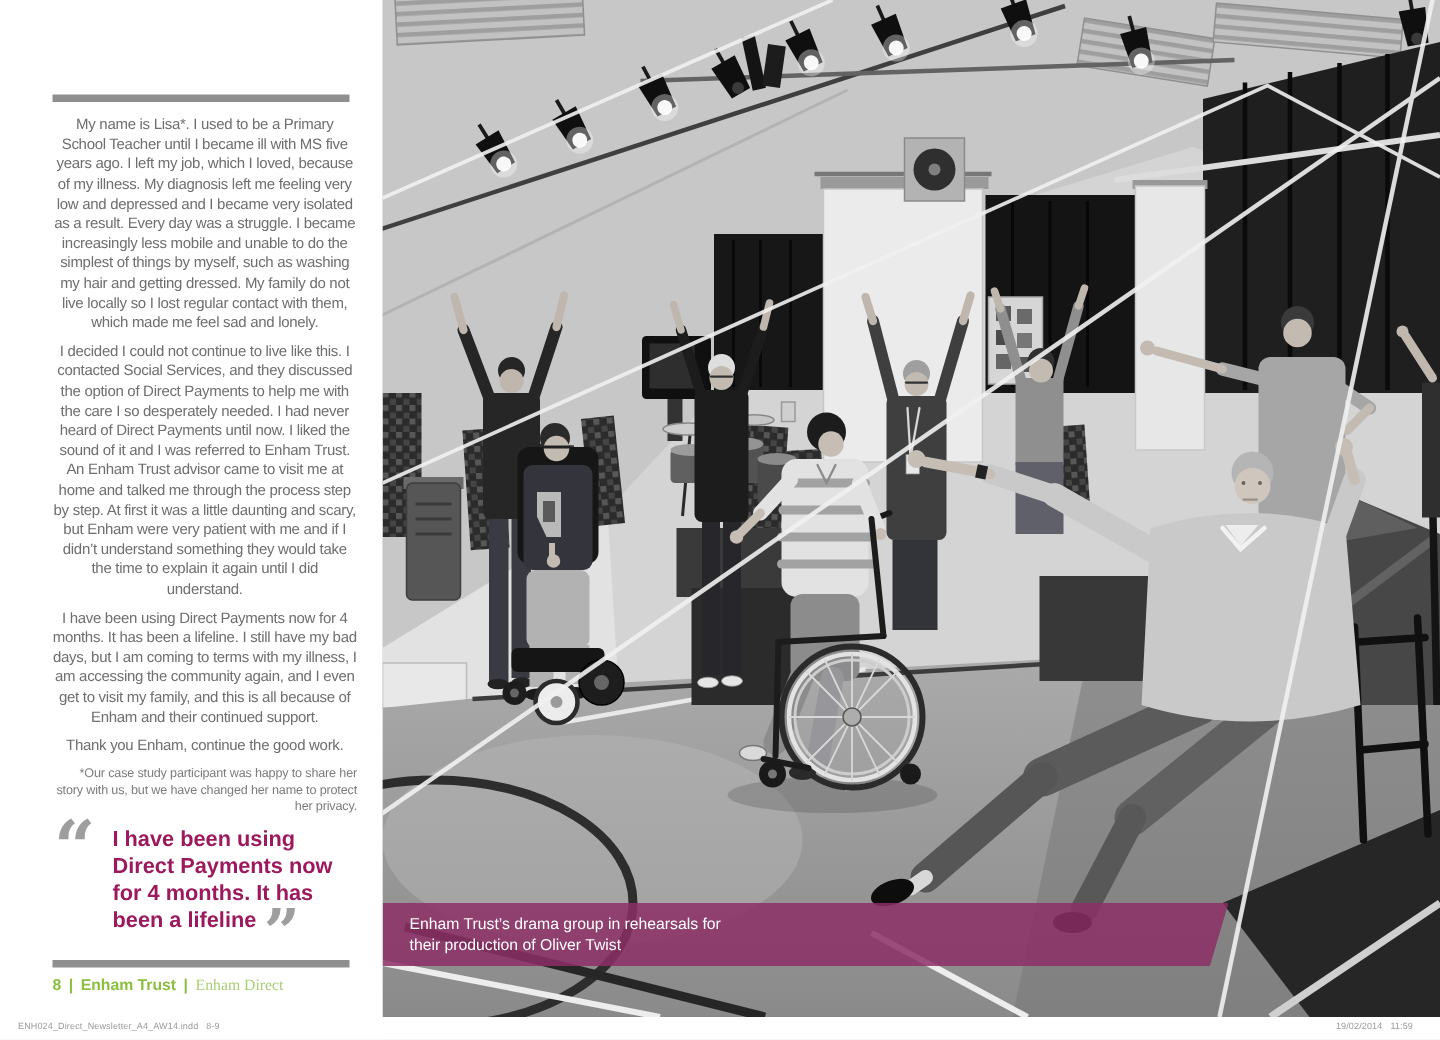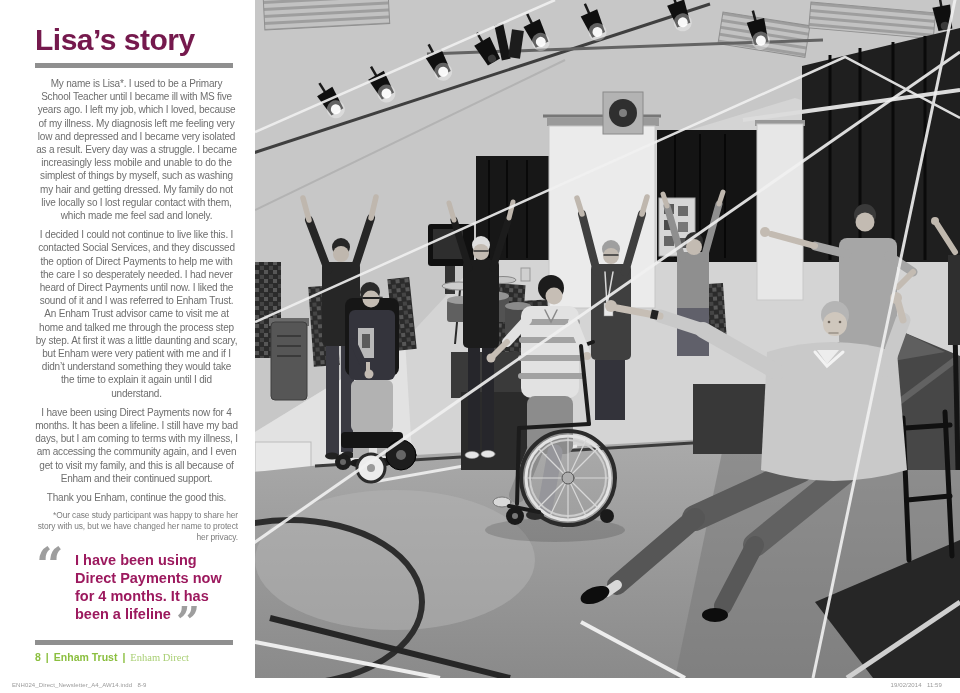--- a/index.html
+++ b/index.html
@@ -53,28 +53,27 @@
     box-sizing:border-box;padding:7px 0 0 18px;
   }
   .caption-text{display:block;width:222px;color:#ffffff;font-size:10.5px;line-height:14px;}
 </style>
 </head>
 <body>
 
 <div class="page">
 
   <div class="left-col">
-    <div class="title">Lisa’s story</div>
     <div class="title-rule"></div>
 
     <div class="body-copy">
       <p>My name is Lisa*. I used to be a Primary School Teacher until I became ill with MS five years ago. I left my job, which I loved, because of my illness. My diagnosis left me feeling very low and depressed and I became very isolated as a result. Every day was a struggle. I became increasingly less mobile and unable to do the simplest of things by myself, such as washing my hair and getting dressed. My family do not live locally so I lost regular contact with them, which made me feel sad and lonely.</p>
       <p>I decided I could not continue to live like this. I contacted Social Services, and they discussed the option of Direct Payments to help me with the care I so desperately needed. I had never heard of Direct Payments until now. I liked the sound of it and I was referred to Enham Trust. An Enham Trust advisor came to visit me at home and talked me through the process step by step. At first it was a little daunting and scary, but Enham were very patient with me and if I didn’t understand something they would take the time to explain it again until I did understand.</p>
       <p>I have been using Direct Payments now for 4 months. It has been a lifeline. I still have my bad days, but I am coming to terms with my illness, I am accessing the community again, and I even get to visit my family, and this is all because of Enham and their continued support.</p>
-      <p>Thank you Enham, continue the good this.</p>
+      <p>Thank you Enham, continue the good work.</p>
       <div class="footnote">*Our case study participant was happy to share her story with us, but we have changed her name to protect her privacy.</div>
     </div>
 
     <div class="pull-quote">
       <span class="pq-open">“</span>
       <div class="pq-text"><span>I have been using Direct Payments now for 4 months. It has been a lifeline</span><span class="pq-close">”</span></div>
     </div>
 
     <div class="bottom-rule"></div>
 
@@ -399,18 +398,21 @@
       </g>
 
       <g stroke="#f1f1f1" opacity="0.9" stroke-width="3" fill="none">
         <line x1="0" y1="132" x2="300" y2="0" stroke-width="2.5"></line>
         <polyline points="0,322 590,57 705,118" stroke-width="2.5"></polyline>
         <line x1="-20" y1="556" x2="705" y2="52"></line>
         <line x1="701" y1="-5" x2="558" y2="678"></line>
       </g>
     </svg>
 
+    <div class="caption-bar">
+      <span class="caption-text">Enham Trust’s drama group in rehearsals for their production of Oliver Twist</span>
+    </div>
   </div>
 
   <div class="printline l">ENH024_Direct_Newsletter_A4_AW14.indd   8-9</div>
   <div class="printline r">19/02/2014   11:59</div>
 
 </div>
 
 </body></html>

